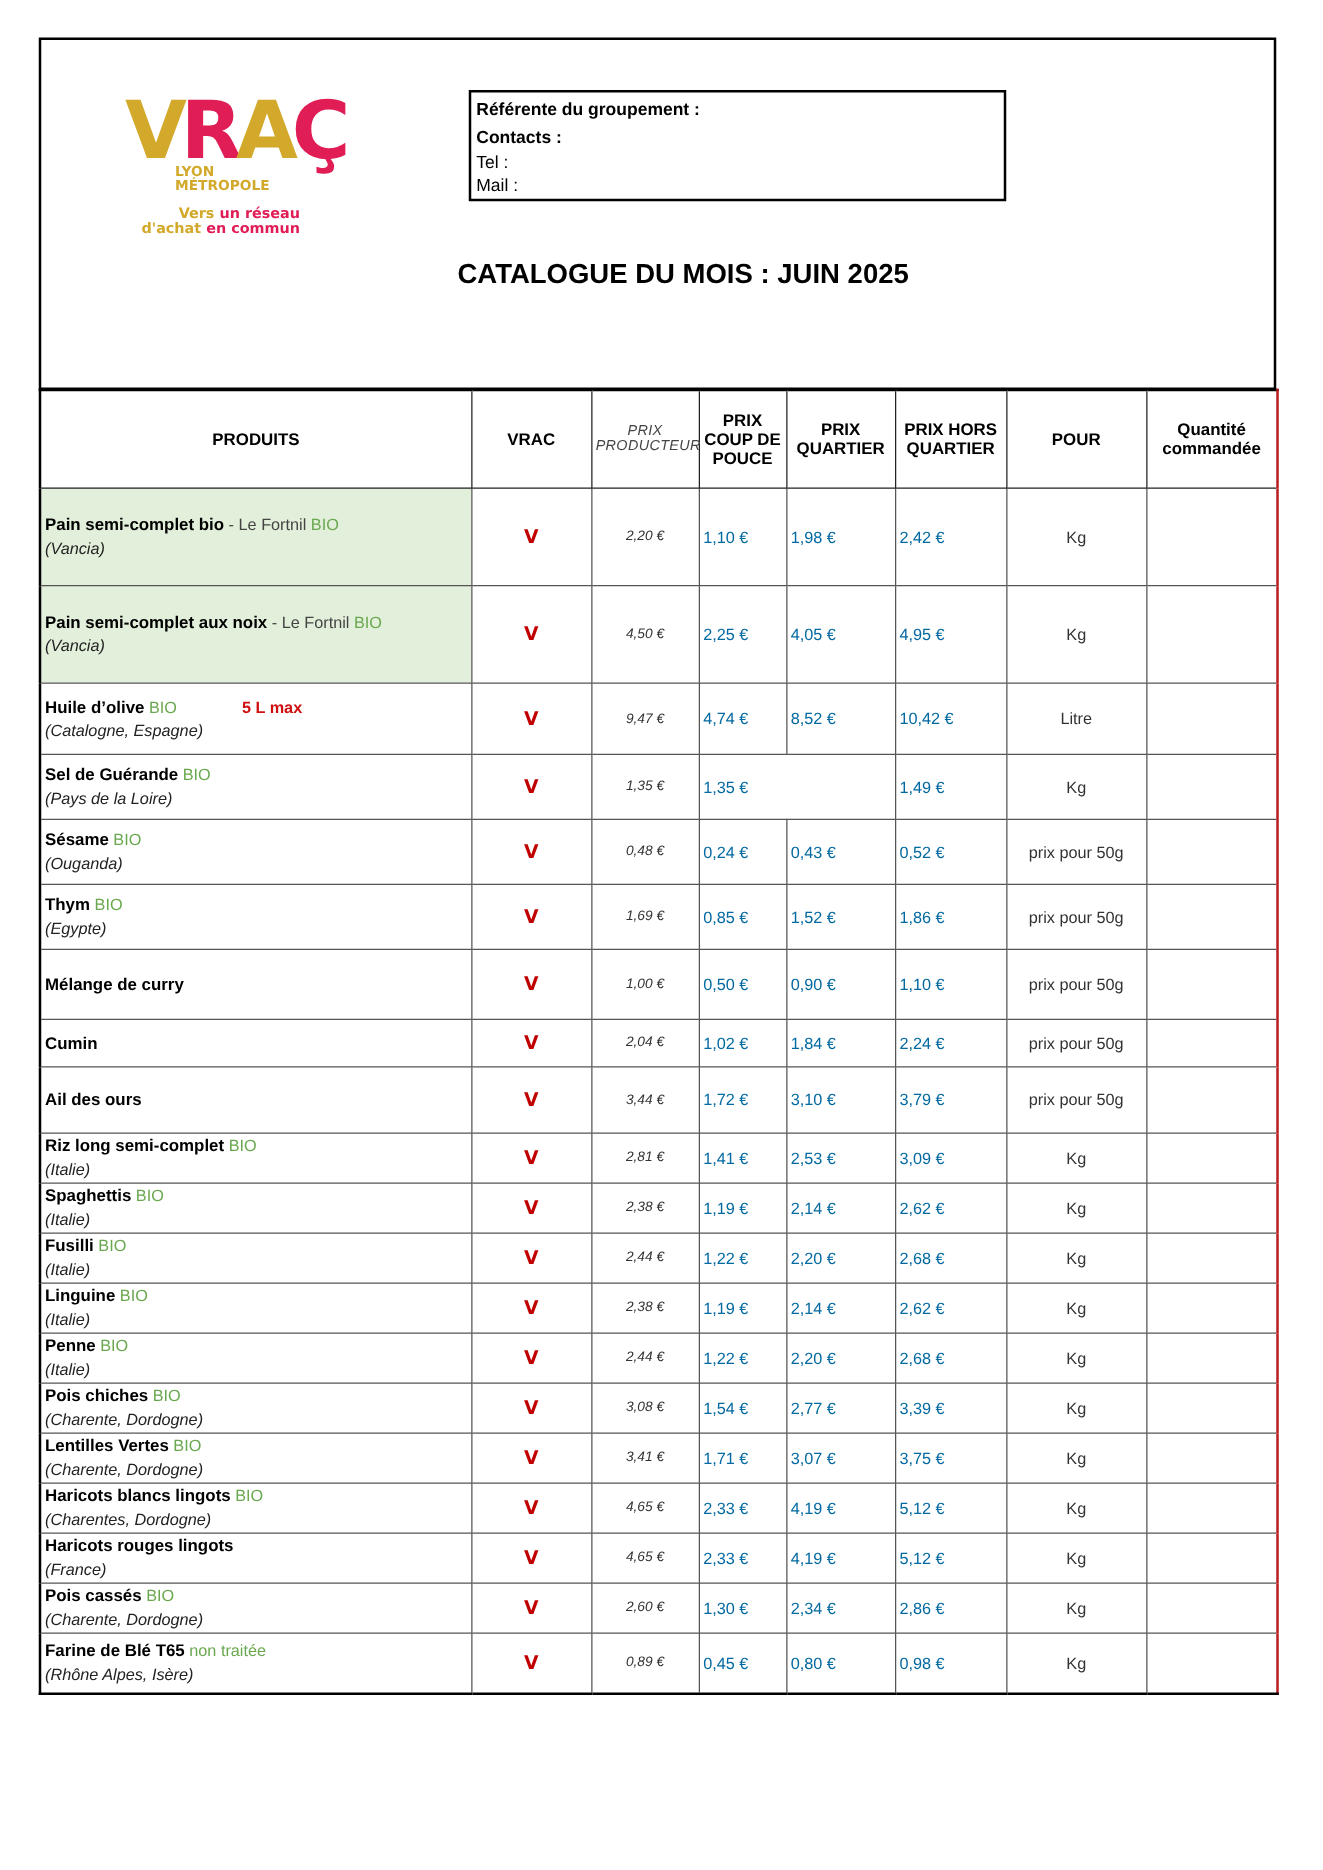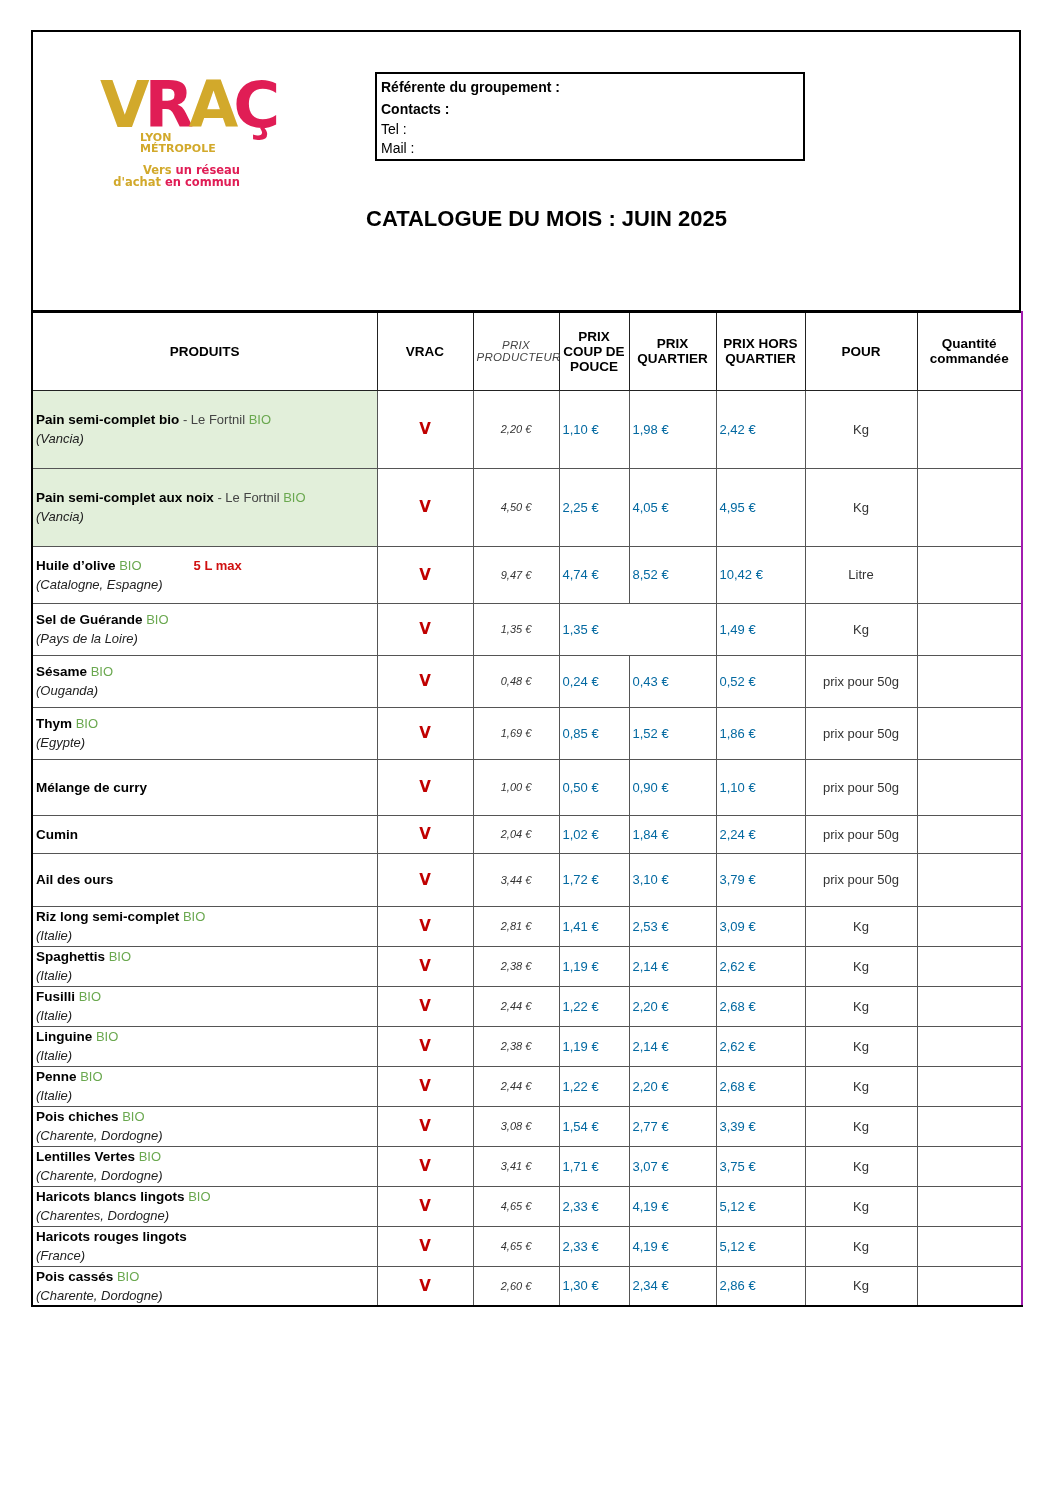--- a/index.html
+++ b/index.html
@@ -28,21 +28,21 @@
   .prod .bio { color:#6aa84f; font-weight:normal; }
   .prod .warn { color:#d01010; font-weight:bold; margin-left:52px; }
   .prod .orig { font-style:italic; color:#222; display:block; }
   .green { background:#e2efda; }
   .v { text-align:center; color:#c00000; font-family:"DejaVu Sans", sans-serif; font-weight:bold; font-size:15px; }
   .pp { text-align:center; font-style:italic; font-size:11px; color:#333; }
   .num { text-align:left; color:#0369a1; }
   .unit { text-align:center; color:#333; }
   table.cat tr:first-child th { border-top:2px solid #000; }
   table.cat td:first-child, table.cat th:first-child { border-left:2px solid #000; }
-  table.cat td:last-child, table.cat th:last-child { border-right:2px solid #a21caf; }
+  table.cat td:last-child, table.cat th:last-child { border-right:2px solid #b91c1c; }
   table.cat tr:last-child td { border-bottom:2px solid #000; }
 </style>
 </head>
 <body>
 
 <div class="header-area"></div>
 
 <div class="logo">
   <div class="vrac"><span class="y">V</span><span class="p">R</span><span class="y">A</span><span class="p">Ç</span></div>
   <div class="city">
@@ -270,14 +270,24 @@
       <tr style="height: 40px; padding-left: 32px;">
         <td class="prod"><span class="name">Pois cassés</span><span> </span><span class="bio">BIO</span><span class="orig">(Charente, Dordogne)</span></td>
         <td class="v">V</td>
         <td class="pp">2,60 €</td>
         <td class="num">1,30 €</td>
         <td class="num">2,34 €</td>
         <td class="num">2,86 €</td>
         <td class="unit">Kg</td>
         <td></td>
       </tr>
+      <tr style="height: 49px;">
+        <td class="prod"><span class="name">Farine de Blé T65</span><span> </span><span class="bio">non traitée</span><span class="orig">(Rhône Alpes, Isère)</span></td>
+        <td class="v">V</td>
+        <td class="pp">0,89 €</td>
+        <td class="num">0,45 €</td>
+        <td class="num">0,80 €</td>
+        <td class="num">0,98 €</td>
+        <td class="unit">Kg</td>
+        <td></td>
+      </tr>
     </tbody>
 </table>
 
 </body></html>

